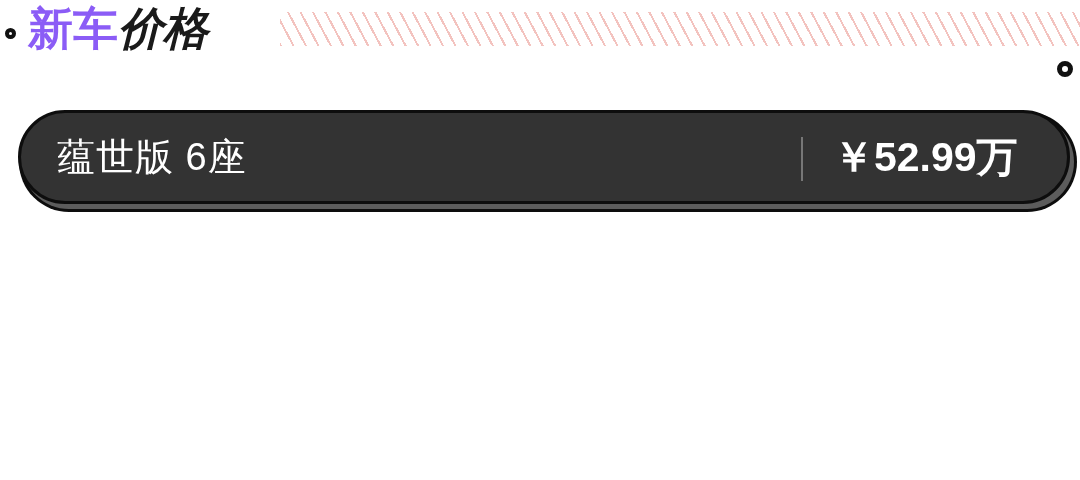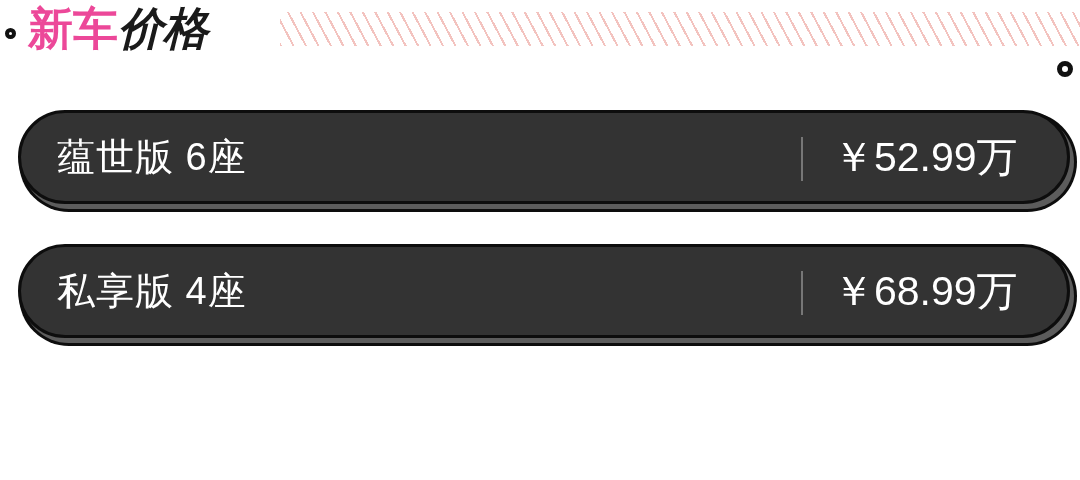--- a/index.html
+++ b/index.html
@@ -38,21 +38,21 @@
     left: 28px;
     top: 0px;
     height: 60px;
     line-height: 58px;
     font-size: 45px;
     font-weight: bold;
     letter-spacing: 0px;
     white-space: nowrap;
   }
   .title .red {
-    color: #ec4899;
+    color: #8b5cf6;
   }
   .title .black {
     color: #1a1a1a;
     font-style: italic;
   }
   .stripes {
     position: absolute;
     left: 280px;
     top: 12px;
     width: 800px;
@@ -119,21 +119,21 @@
     height: 44px;
     background: #777777;
   }
   .price-value {
     position: absolute;
     left: 812px;
     top: 0;
     height: 100px;
     line-height: 88px;
     font-size: 41px;
-    font-weight: normal;
+    font-weight: bold;
     color: #ffffff;
     letter-spacing: 0px;
     white-space: nowrap;
   }
 </style>
 </head>
 <body>
 
 <div class="header">
   <div class="bullet-ring"></div>
@@ -146,19 +146,14 @@
 
 <div class="rows">
 
   <div class="price-row">
     <span class="trim-name">蕴世版 6座</span>
     <span class="divider"></span>
     <span class="price-value">￥52.99万</span>
   </div>
 
 
-  <div class="price-row">
-    <span class="trim-name">私享版 4座</span>
-    <span class="divider"></span>
-    <span class="price-value">￥68.99万</span>
-  </div>
 
 </div>
 
 </body></html>

